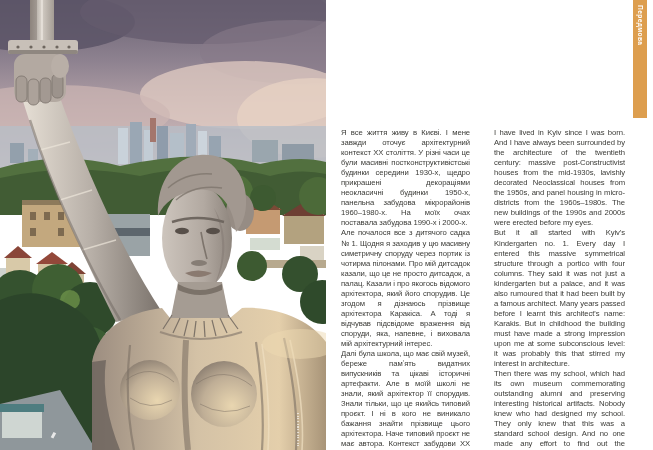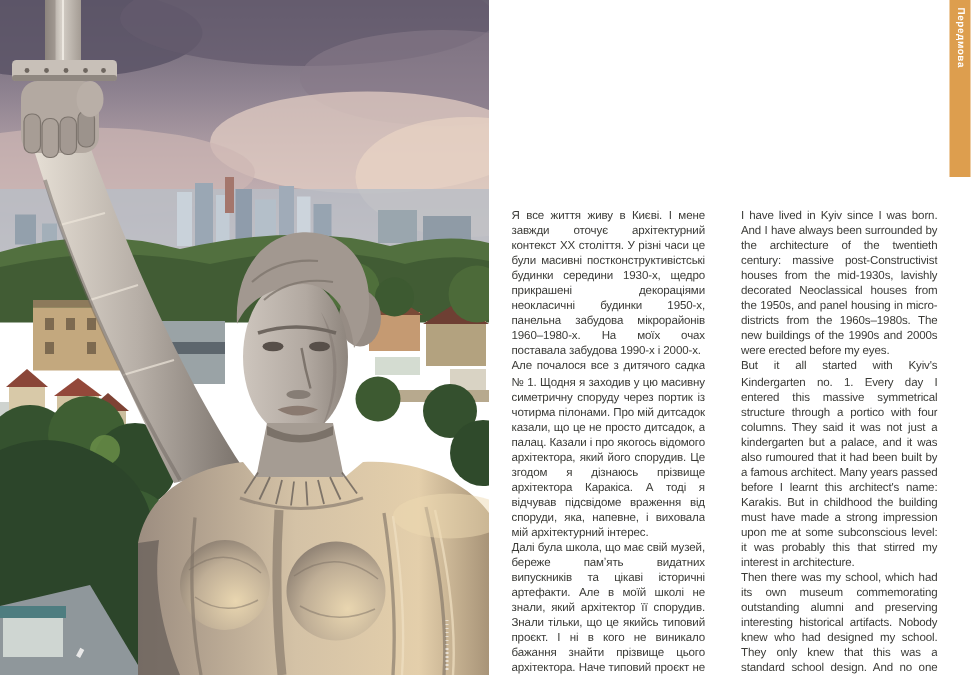--- a/index.html
+++ b/index.html
@@ -13,21 +13,21 @@
     position:absolute;left:0;top:0;width:326px;height:450px;overflow:hidden;
   }
   .photo svg{display:block;}
   .photo-credit{
     position:absolute;left:297px;top:413px;width:2px;height:34px;
     background:repeating-linear-gradient(180deg, rgba(255,255,255,.8) 0 1.1px, rgba(255,255,255,0) 1.1px 2.7px);
     opacity:.75;
   }
   
   .col{
-    position:absolute;top:139px;bottom:0;overflow:hidden;
+    position:absolute;top:128px;bottom:0;overflow:hidden;
     font-size:7.7px;line-height:10.05px;color:#3b3b37;
     text-align:justify;letter-spacing:-0.08px;
     -webkit-hyphens:auto;hyphens:auto;
   }
   .col p{margin:0;text-align-last:left;}
   .col-ua{left:341px;width:129px;}
   .col-en{left:494px;width:131px;}
   
   .chapter-tab{
     position:absolute;left:633px;top:0;width:14px;height:118px;

